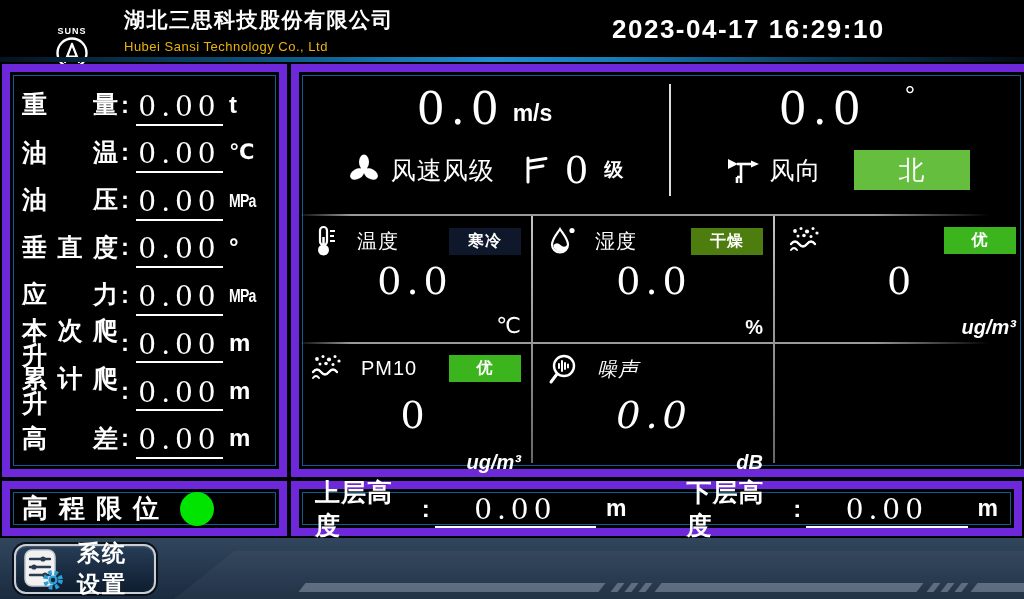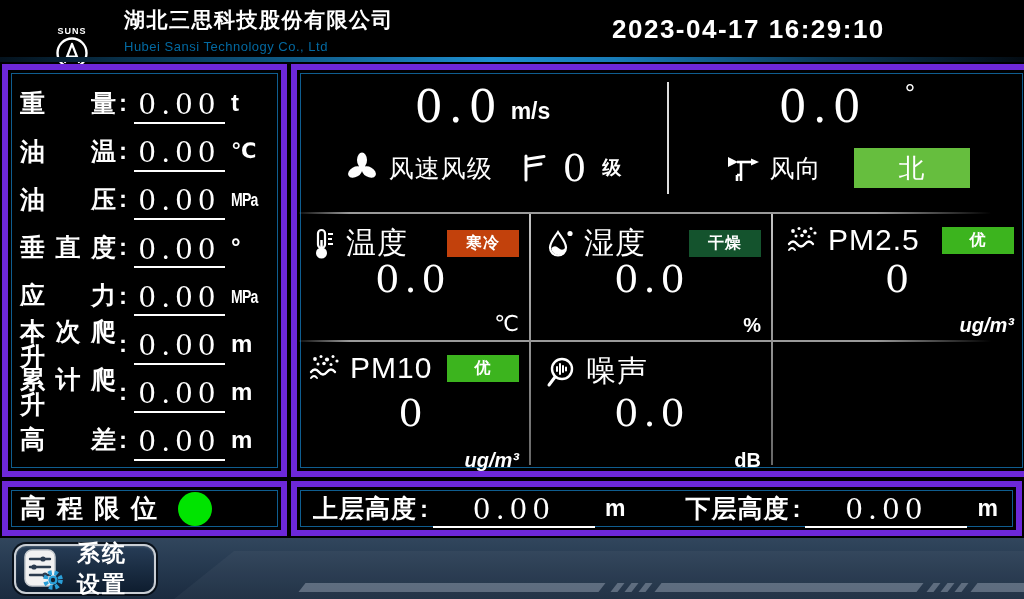--- a/index.html
+++ b/index.html
@@ -8,27 +8,27 @@
     background:#000; color:#fff; position:relative; overflow:hidden;
     font-family:"Liberation Sans","DejaVu Sans",sans-serif;
   }
   
   .header{position:absolute;top:0;left:0;width:1024px;height:57px;background:#000;}
   .logo{position:absolute;left:24px;top:1px;width:96px;height:55px;display:flex;flex-direction:column;align-items:center;justify-content:center;line-height:1;margin-top:24px;}
   .logo-top{font-size:9px;font-weight:bold;letter-spacing:1px;}
   .logo-bottom{font-size:9px;letter-spacing:1px;}
   .company{position:absolute;left:124px;top:6px;}
   .company-cn{font-size:21px;font-weight:bold;letter-spacing:1.5px;}
-  .company-en{font-size:13px;margin-top:5px;letter-spacing:.5px;color:#0369a1;}
+  .company-en{font-size:13px;margin-top:5px;letter-spacing:.5px;color:#eab308;}
   .app-title{position:absolute;left:352px;top:13px;font-size:28px;font-weight:bold;letter-spacing:4px;}
   .datetime{position:absolute;left:612px;top:14px;font-size:26px;font-weight:bold;letter-spacing:1.5px;}
   .header-divider{position:absolute;top:57px;left:0;width:1024px;height:5px;
     background:linear-gradient(90deg,#04121d 0%,#0f5a86 28%,#1e8fd0 48%,#187cb8 60%,#0b3a58 80%,#030b12 100%);}
   
-  .panel{position:absolute;background:#000;border:6px solid #6d28d9;
+  .panel{position:absolute;background:#000;border:8px solid #6d28d9;
     box-shadow:inset 0 0 0 3px #000, inset 0 0 0 4px #0f5d8f;}
   .left-panel{left:2px;top:64px;width:285px;height:413px;padding:9px 12px 7px 12px;
     display:flex;flex-direction:column;justify-content:space-between;}
   .right-panel{left:291px;top:64px;width:741px;height:413px;display:flex;flex-direction:column;}
   .elev-panel{left:2px;top:481px;width:285px;height:55px;display:flex;align-items:center;padding-left:12px;}
   .heights-panel{left:291px;top:481px;width:731px;height:55px;display:flex;align-items:center;padding:0 16px;gap:6px;}
   
   .lp-row{height:48px;display:flex;align-items:center;}
   .lp-label{width:96px;font-size:25px;font-weight:bold;text-align:justify;text-align-last:justify;line-height:1;}
   .lp-colon{width:14px;font-size:24px;font-weight:bold;text-align:center;}
@@ -59,28 +59,28 @@
   .gline-h{position:absolute;left:2px;right:6px;height:2px;
     background:linear-gradient(90deg,rgba(160,160,160,.1),#9a9a9a 7%,#9a9a9a 80%,rgba(0,0,0,0) 96%);}
   .gline-h1{top:0;} .gline-h2{top:128px;}
   .gline-v{position:absolute;top:2px;bottom:6px;width:2px;background:linear-gradient(180deg,#c4c4c4,#666);}
   .gline-v1{left:232px;} .gline-v2{left:474px;}
   .cell{position:absolute;}
   .cell-temp {left:0;    top:2px;  width:232px;height:126px;}
   .cell-hum  {left:236px;top:2px;  width:238px;height:126px;}
   .cell-pm25 {left:478px;top:2px;  width:249px;height:126px;}
   .cell-pm10 {left:0;    top:130px;width:232px;height:133px;}
-  .cell-noise{left:236px;top:130px;width:238px;height:133px;}
+  .cell-noise{left:236px;top:130px;width:238px;height:133px;font-style:italic;}
   .cell-empty{left:478px;top:130px;width:249px;height:133px;}
   .cell-head{position:absolute;top:9px;left:12px;right:10px;display:flex;align-items:center;}
-  .cell-label{font-size:30px;margin-left:9px;letter-spacing:1px;}
+  .cell-label{font-size:20px;margin-left:18px;letter-spacing:1px;}
   .badge{margin-left:auto;min-width:72px;height:27px;display:flex;align-items:center;justify-content:center;
     font-size:16px;font-weight:bold;padding:0 6px;letter-spacing:1px;}
-  .badge-cyan{background:#c2410c;}
-  .badge-red{background:#14532d;}
+  .badge-cyan{background:#0f172a;}
+  .badge-red{background:#4d7c0f;}
   .badge-green{background:#3cb41e;}
   .cell-value{position:absolute;left:0;right:0;top:46px;text-align:center;
     font-family:"DejaVu Serif",serif;font-size:38px;letter-spacing:5px;line-height:1;}
   .row2 .cell-value{top:52px;}
   .cell-unit{position:absolute;right:10px;bottom:3px;font-size:20px;font-weight:bold;}
   .unit-italic{font-style:italic;}
   .unit-celsius{font-weight:normal;font-size:22px;}
   
   .elev-label{font-size:26px;font-weight:bold;letter-spacing:11px;}
   .lamp{width:34px;height:34px;border-radius:50%;background:#00e400;margin-left:10px;}
@@ -279,21 +279,20 @@
               <circle cx="24" cy="3.5" r="1.5"></circle>
                 <circle cx="28" cy="8" r="1.6"></circle>
                 <circle cx="9" cy="11" r="1.5"></circle>
               <circle cx="15" cy="10.5" r="1.8"></circle>
                 <circle cx="22" cy="11.5" r="1.5"></circle>
             </g>
             <path d="M2 19 q4 -5 8 0 q4 5 8 0 q4 -5 8 0" fill="none" stroke="#fff" stroke-width="2.3" stroke-linecap="round"></path>
             <path d="M2 25 q3 -4 6 0" fill="none" stroke="#fff" stroke-width="2" stroke-linecap="round"></path>
           </svg>
         </span>
-        <span class="cell-label">PM2.5</span>
         <span class="badge badge-green">优</span>
       </div>
       <div class="cell-value">0</div>
       <div class="cell-unit unit-italic">ug/m³</div>
     </div>
 
     <div class="cell cell-pm10 row2">
       <div class="cell-head">
         <span class="icon">
           <svg width="32" height="30" viewBox="0 0 32 30">

